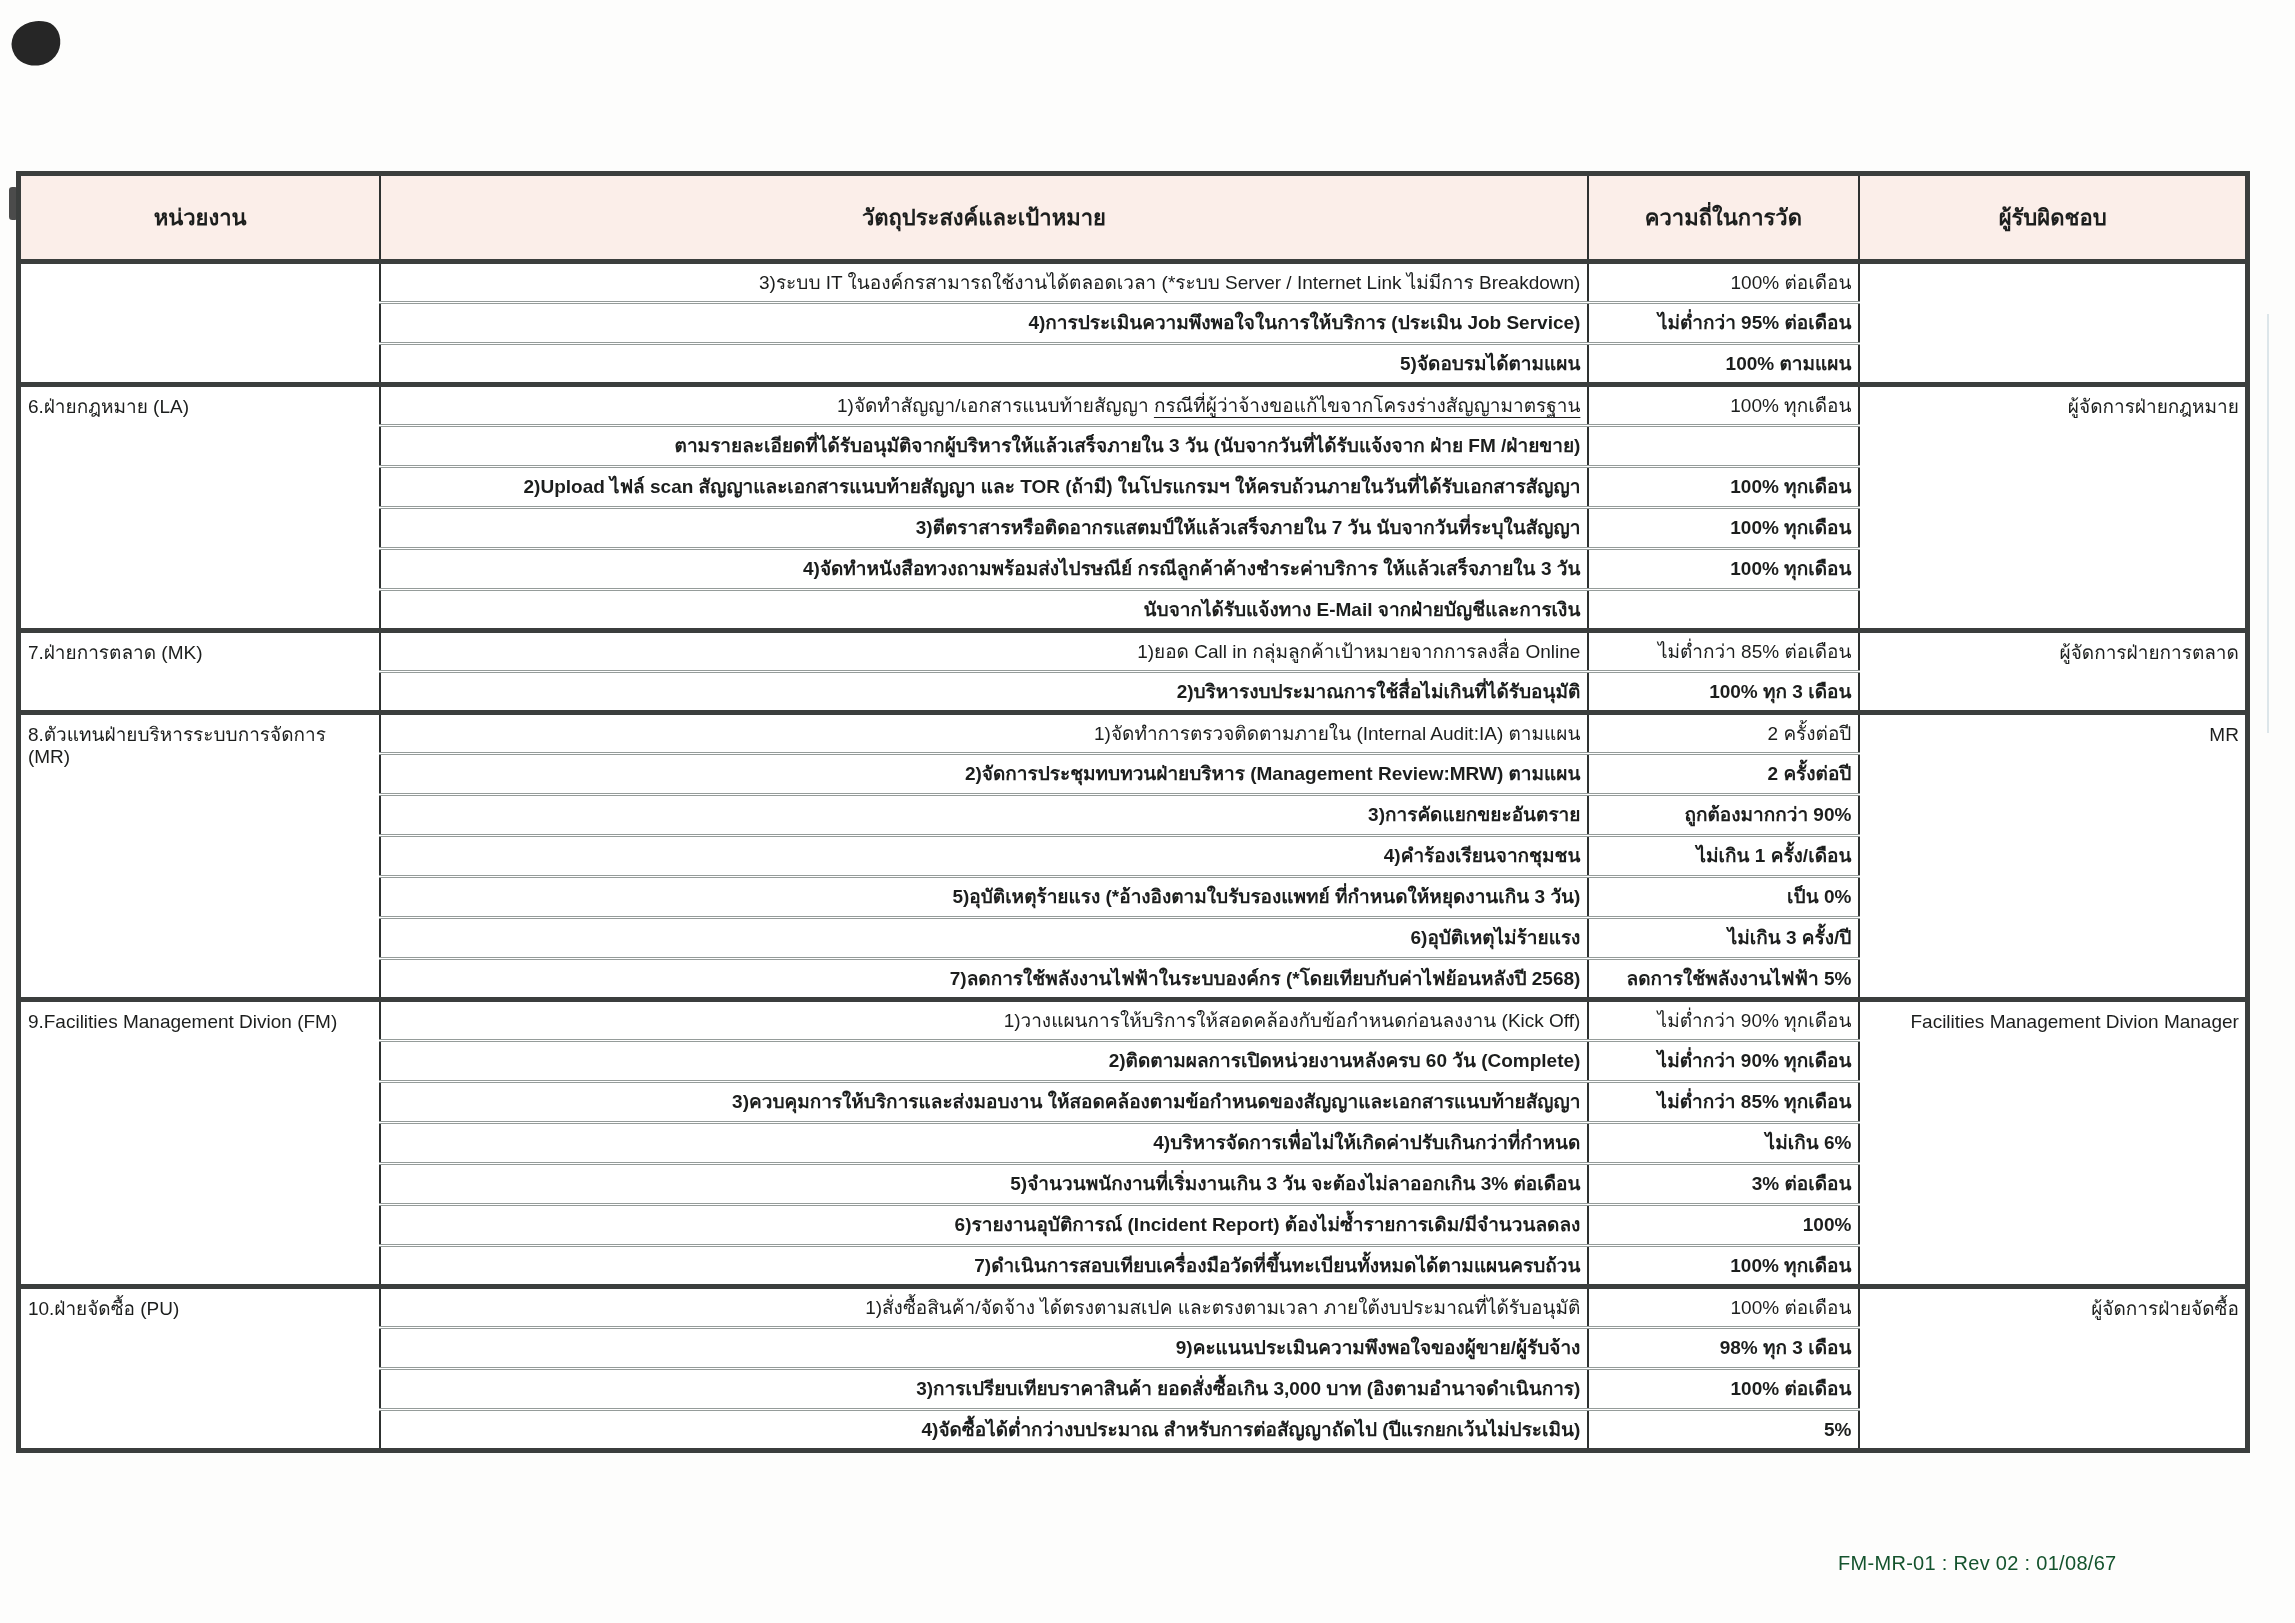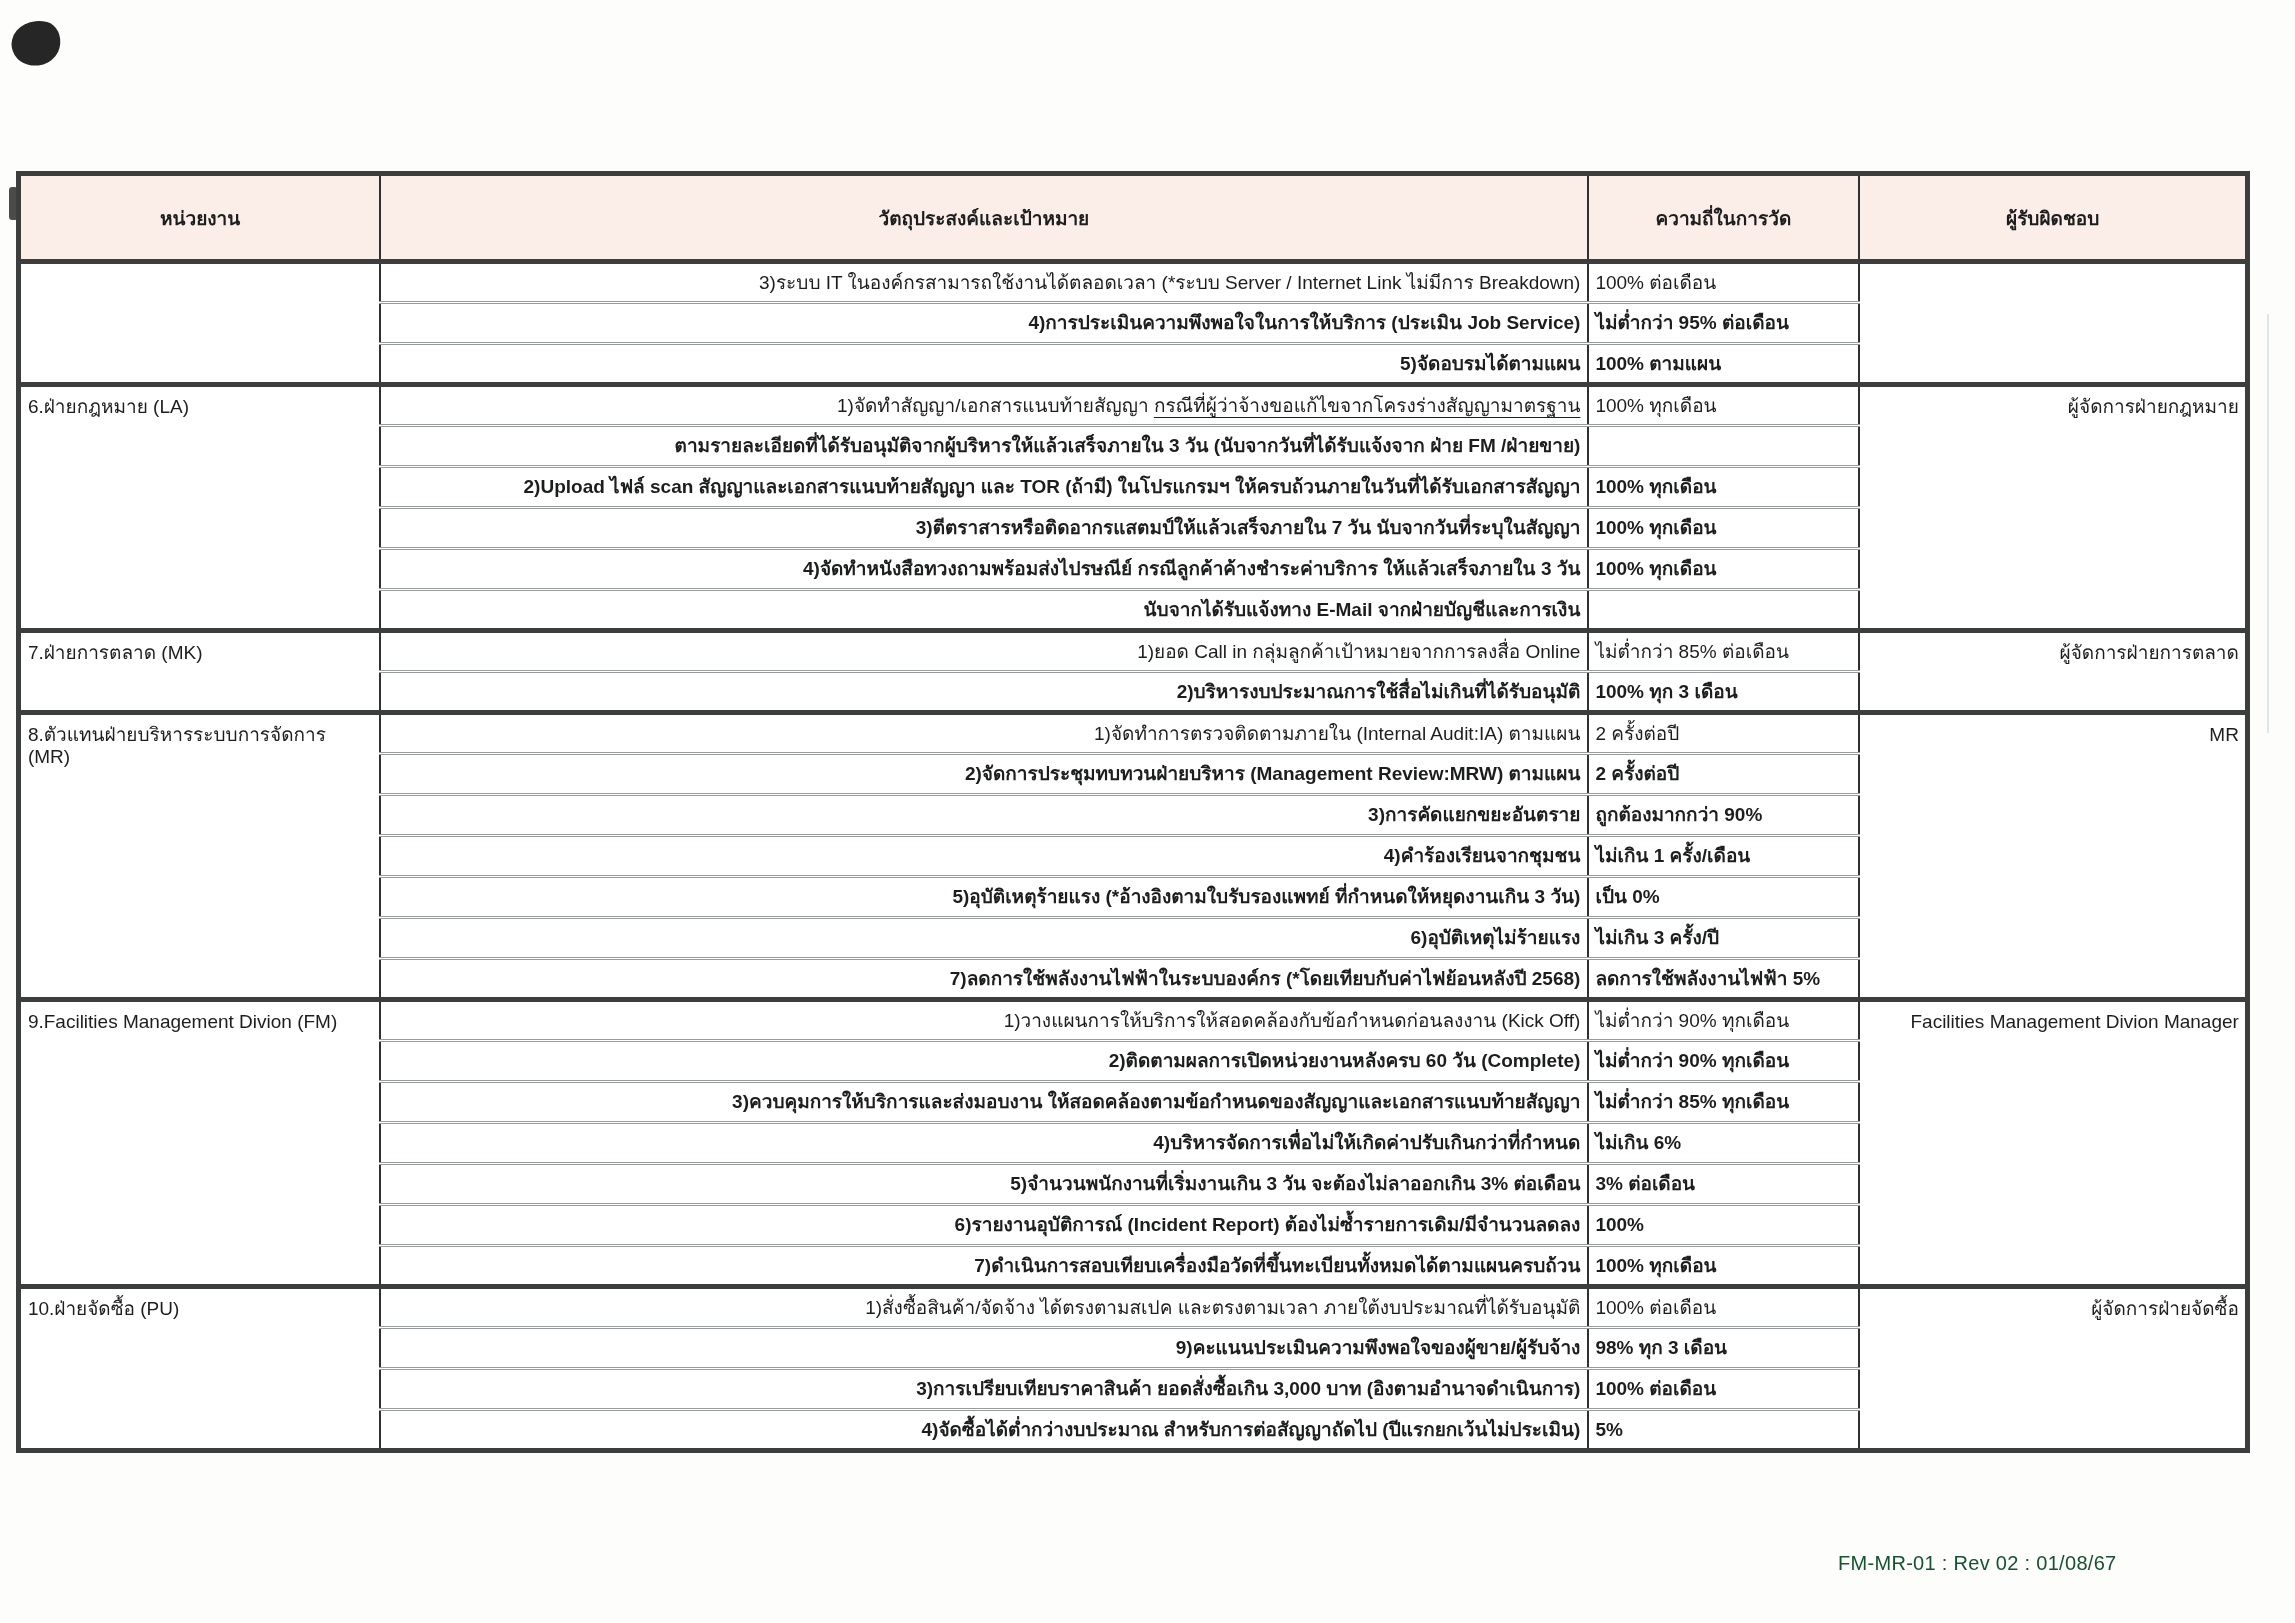--- a/index.html
+++ b/index.html
@@ -27,40 +27,40 @@
 
   table.kpi{
     position:absolute;left:16.4px;top:171px;width:2228px;
     border-collapse:collapse;table-layout:fixed;
     border:5.2px solid #3b3e3d;
     background:#ffffff;
   }
   thead th{
     background:#fbeee9;
     height:81px;
-    font-size:19px;font-weight:bold;
+    font-size:22px;font-weight:bold;
     text-align:center;vertical-align:middle;
     border-bottom:5.2px solid #3b3e3d;
     border-left:2.6px solid #2e3130;
   }
   thead th:first-child{border-left:none;}
 
   tbody tr{height:41px;}
   tbody td{
     font-size:19px;line-height:1.15;
     vertical-align:middle;
     padding:1.3px 6.5px;
     overflow:hidden;white-space:nowrap;
   }
   td.dept{
     vertical-align:top;padding-top:9.2px;padding-left:6.5px;
     white-space:normal;
   }
   td.obj{border-left:2.6px solid #2e3130;text-align:right;}
-  td.freq{border-left:2.6px solid #2e3130;text-align:left;}
+  td.freq{border-left:2.6px solid #2e3130;text-align:right;}
   td.resp{
     border-left:2.6px solid #2e3130;text-align:right;
     vertical-align:top;padding-top:9.2px;white-space:normal;
   }
   tr.row-sep td.obj, tr.row-sep td.freq{
     border-top:3.3px double #959c9a;
     font-weight:bold;
   }
   tr.section-start td{
     border-top:5.2px solid #3b3e3d;

